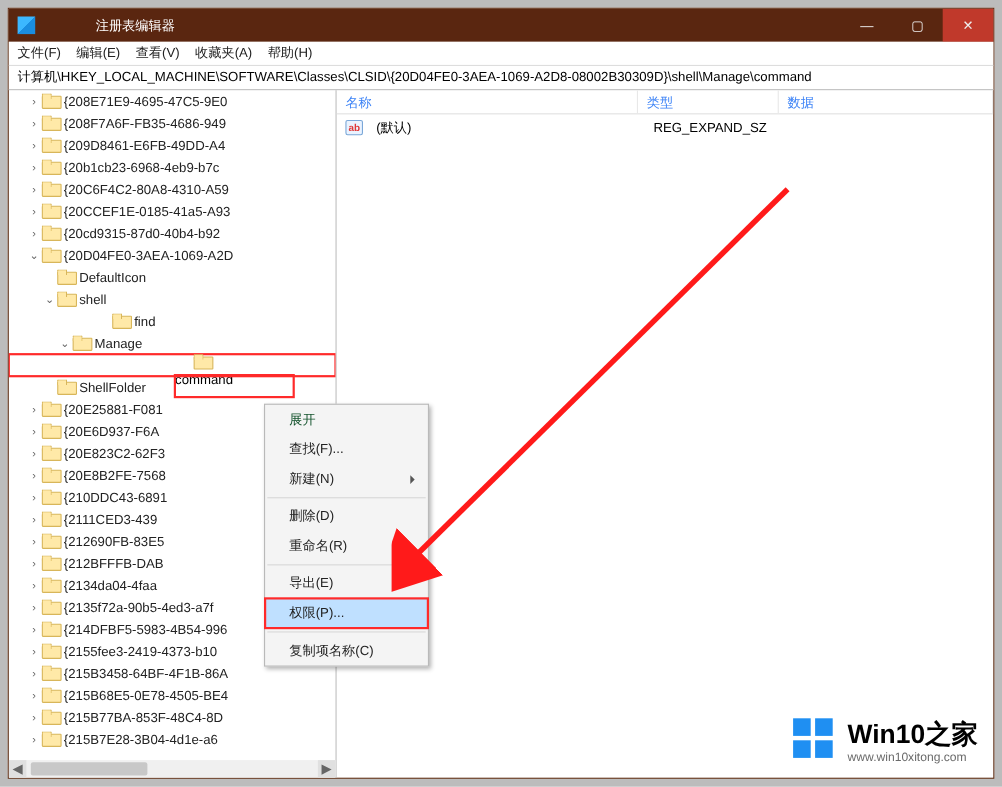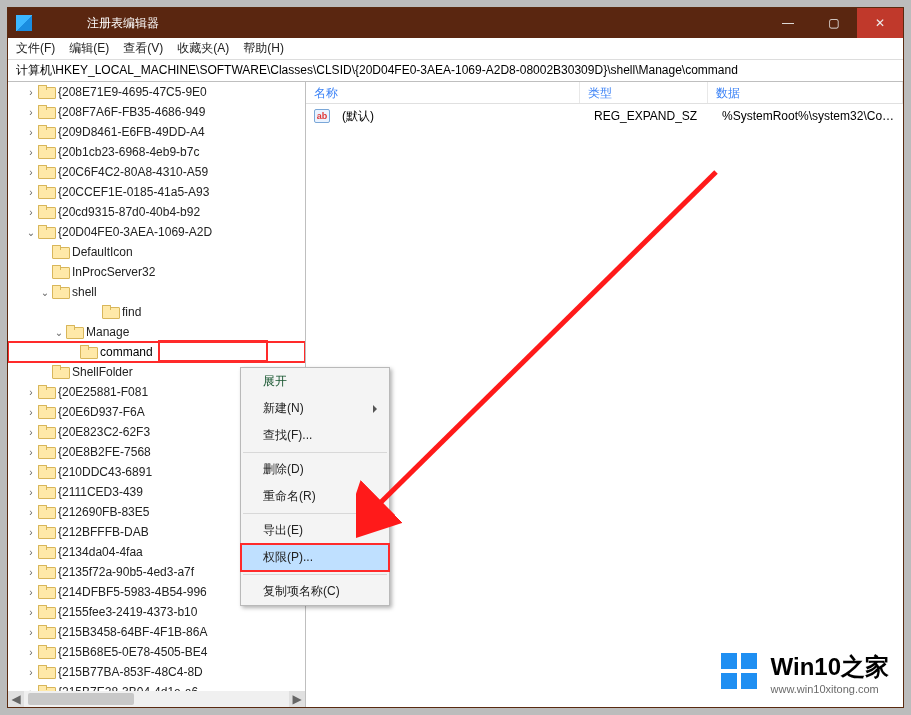--- a/index.html
+++ b/index.html
@@ -127,40 +127,35 @@
             <div class="tw">⌄</div>
             <div class="fold"></div>
             <div class="lab">{20D04FE0-3AEA-1069-A2D</div>
           </div>
           <div class="row" style="padding-left: 30px;">
             <div class="tw"></div>
             <div class="fold"></div>
             <div class="lab">DefaultIcon</div>
           </div>
           <div class="row" style="padding-left: 30px;">
-            <div class="tw"></div>
-            <div class="fold"></div>
-            <div class="lab">InProcServer32</div>
-          </div>
-          <div class="row" style="padding-left: 30px;">
             <div class="tw">⌄</div>
             <div class="fold"></div>
             <div class="lab">shell</div>
           </div>
           <div class="row" style="padding-left: 44px; margin-left: 36px;">
             <div class="tw"></div>
             <div class="fold"></div>
             <div class="lab">find</div>
           </div>
           <div class="row" style="padding-left: 44px;">
             <div class="tw">⌄</div>
             <div class="fold"></div>
             <div class="lab">Manage</div>
           </div>
-          <div class="row sel" style="padding-left: 58px;">
+          <div class="row sel" style="padding-left: 58px; flex-direction: column;">
             <div class="tw"></div>
             <div class="fold"></div>
             <div class="lab">command</div>
           </div>
           <div class="row" style="padding-left: 30px;">
             <div class="tw"></div>
             <div class="fold"></div>
             <div class="lab">ShellFolder</div>
           </div>
           <div class="row" style="padding-left: 16px;">
@@ -258,30 +253,29 @@
       <div class="lhdr">
         <div class="col" style="width:274px">名称</div>
         <div class="col" style="width:128px">类型</div>
         <div class="col" style="flex:1">数据</div>
       </div>
       <div class="list-body">
         <div class="lrow">
           <div class="ab-icon">ab</div>
           <div class="c" style="width:252px">(默认)</div>
           <div class="c" style="width:128px">REG_EXPAND_SZ</div>
-          <div class="c" style="flex:1">%SystemRoot%\system32\Comp</div>
         </div>
       </div>
     </div>
   </div>
 
   <div class="ctx">
     <div class="mi dis">展开</div>
+    <div class="mi">查找(F)...</div>
     <div class="mi sub">新建(N)</div>
-    <div class="mi">查找(F)...</div>
     <div class="sep"></div>
     <div class="mi">删除(D)</div>
     <div class="mi">重命名(R)</div>
     <div class="sep"></div>
     <div class="mi">导出(E)</div>
     <div class="mi hi">权限(P)...</div>
     <div class="sep"></div>
     <div class="mi">复制项名称(C)</div>
   </div>
 

